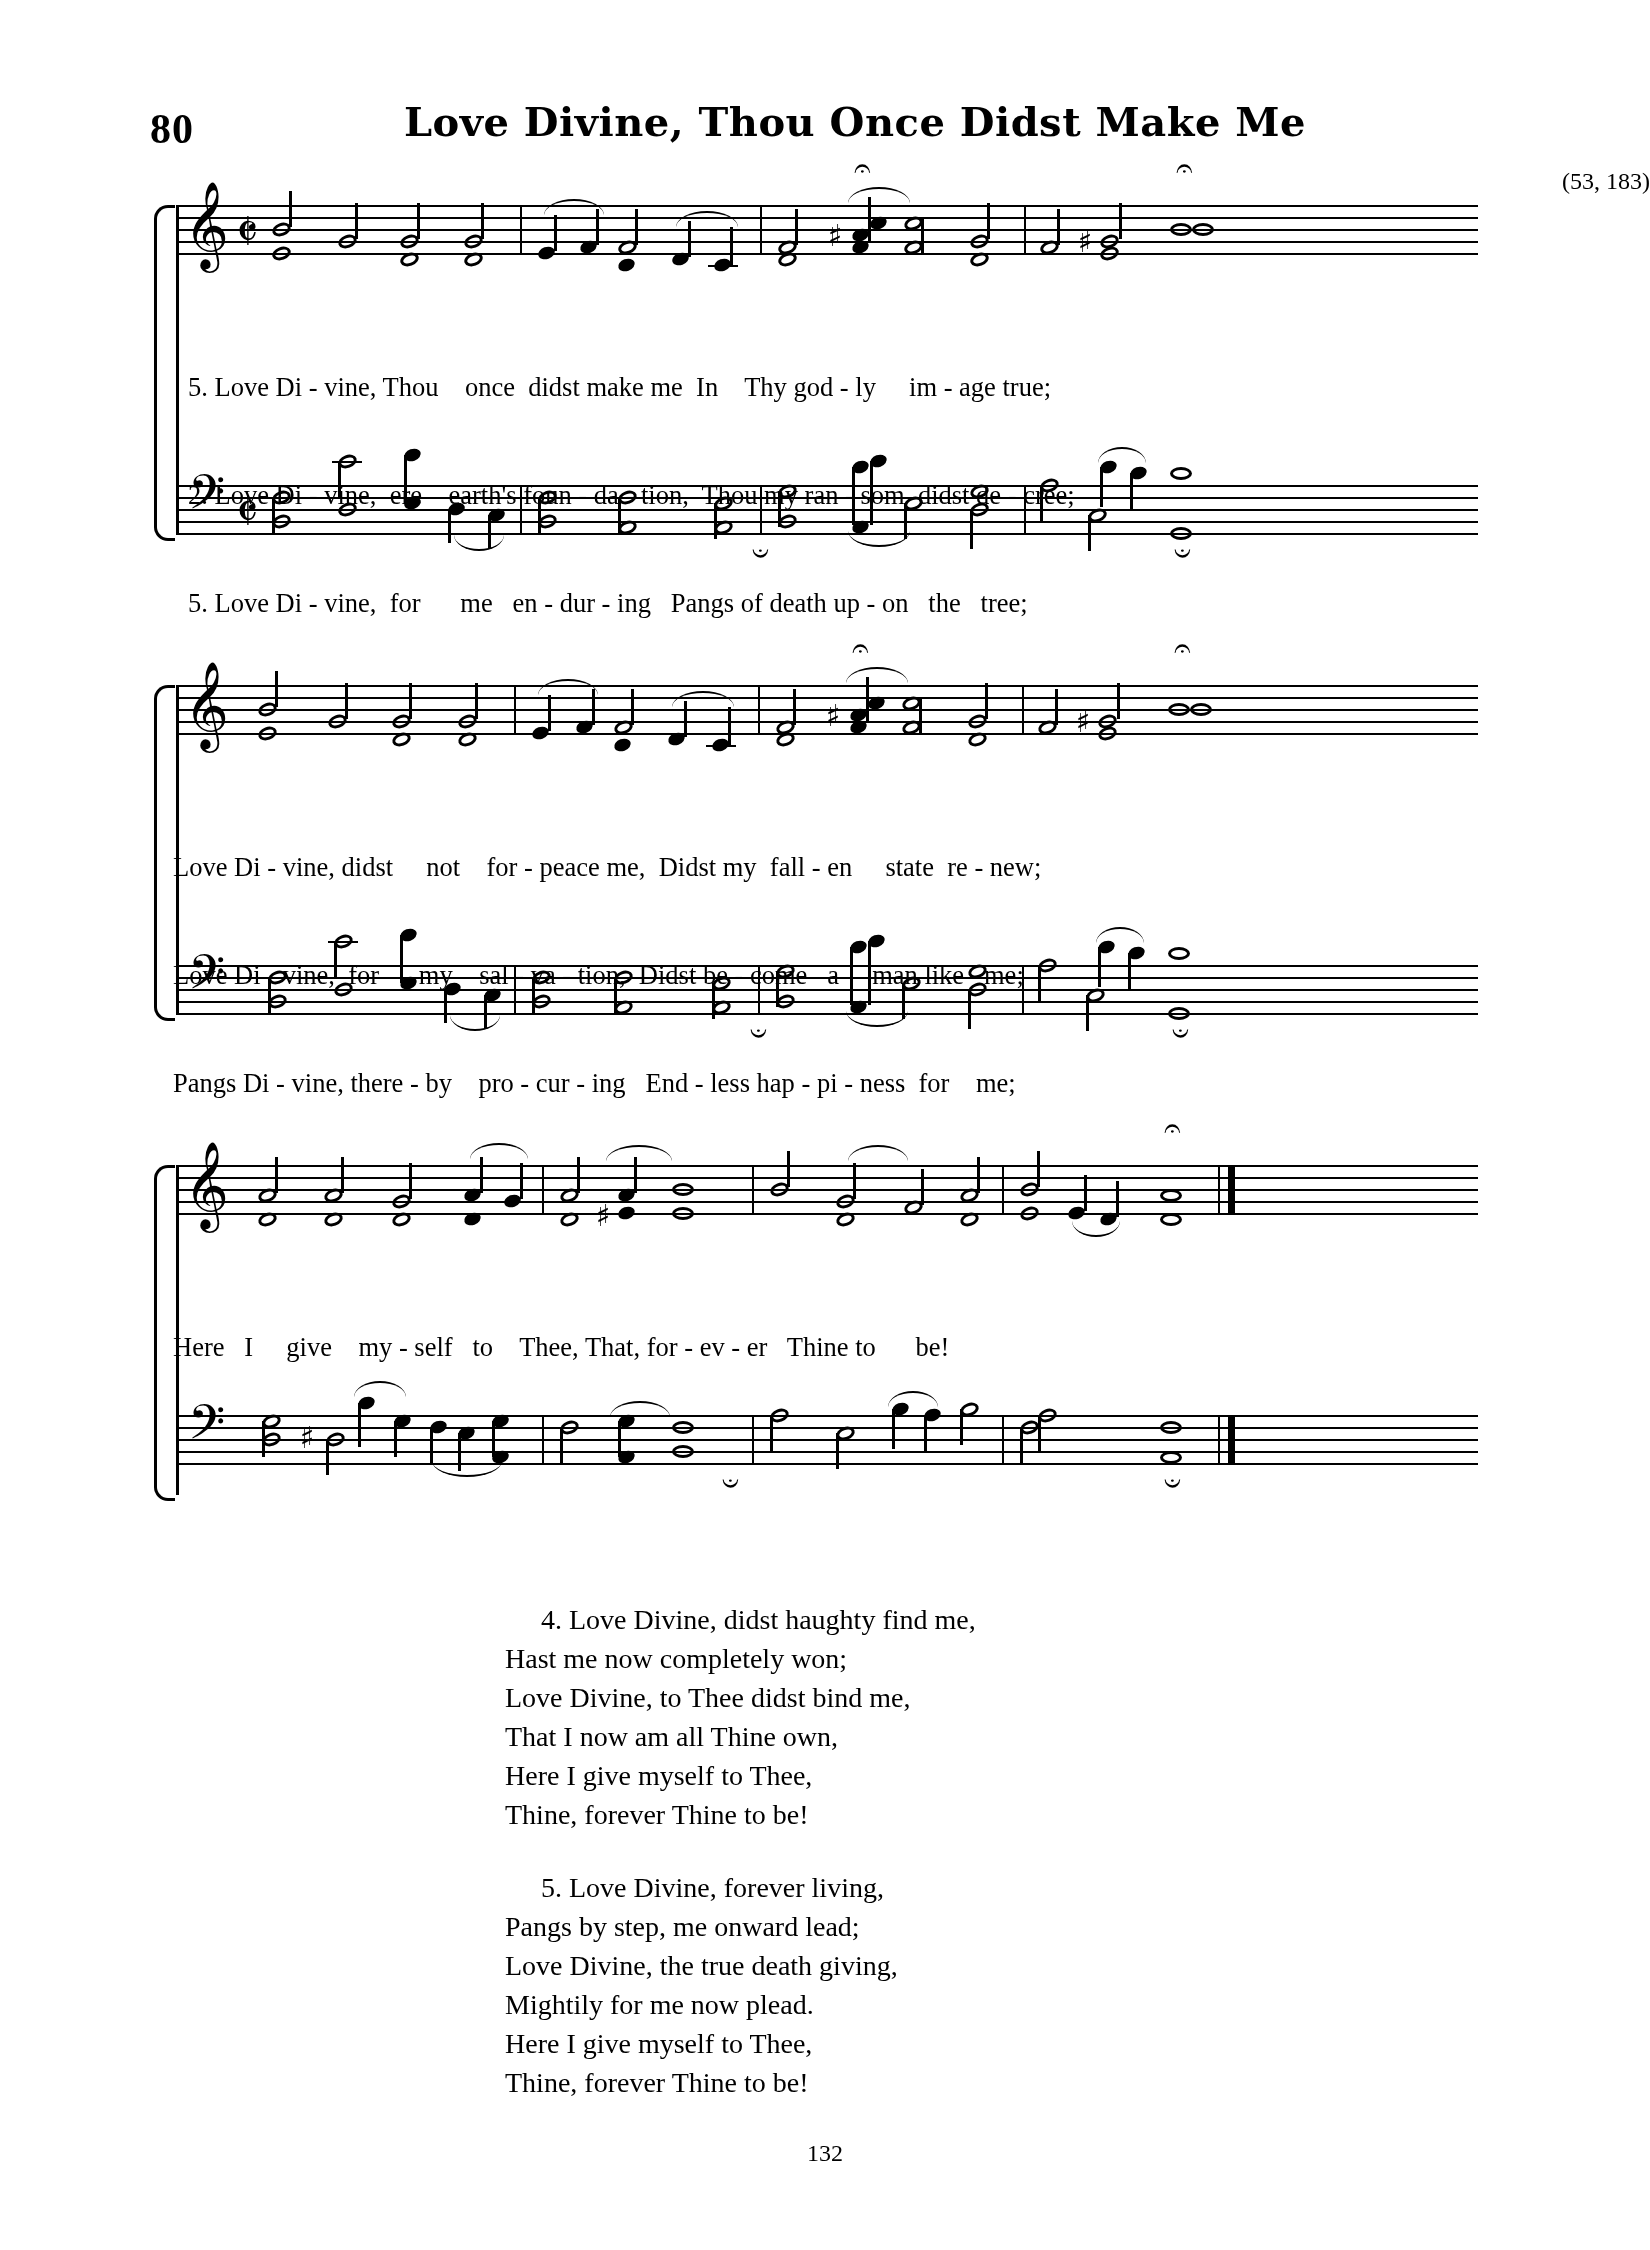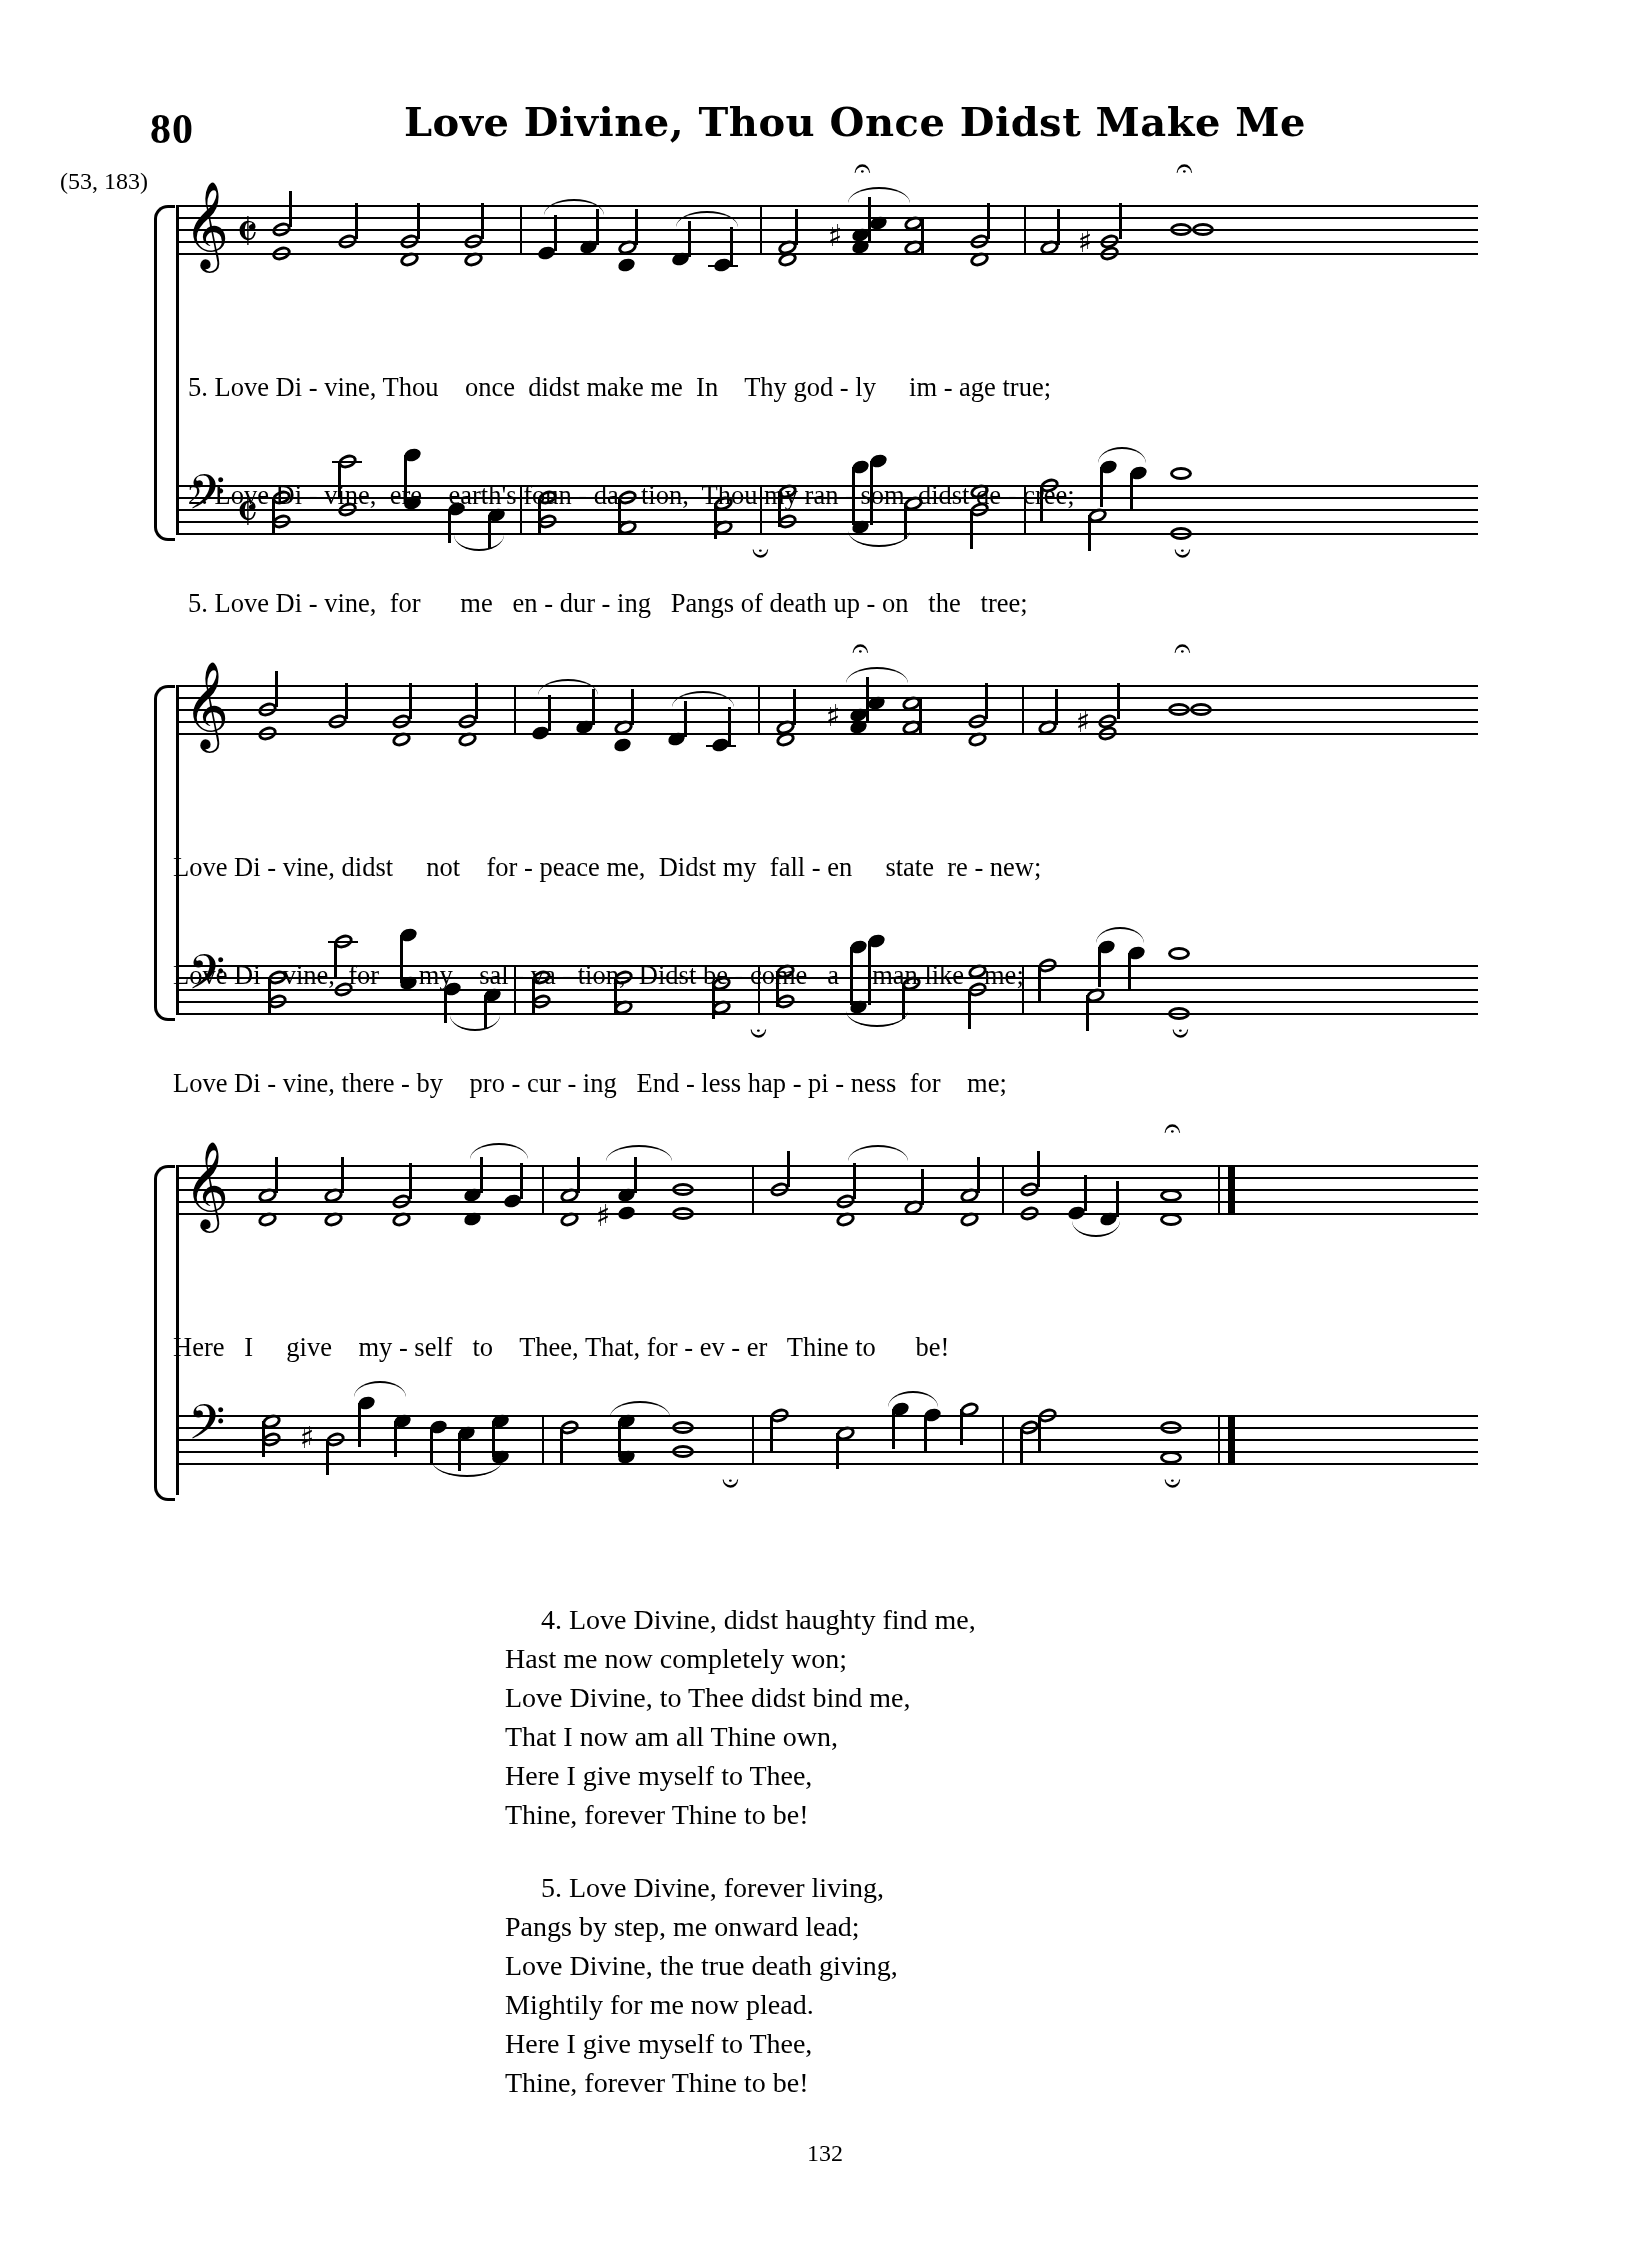--- a/index.html
+++ b/index.html
@@ -40,23 +40,23 @@
     font-weight: bold;
     font-size: 40px;
     letter-spacing: 0.5px;
     padding-left: 60px;
   }
   .hymn-meter {
     position: absolute;
     left: 0;
     right: 0;
     top: 168px;
-    text-align: left;
+    text-align: right;
     font-size: 24px;
-    padding-left: 60px;
+    padding-left: 32px;
   }
 
   
   .system {
     position: absolute;
     left: 148px;
     width: 1330px;
   }
   .system-1 { top: 205px; height: 430px; }
   .system-2 { top: 685px; height: 430px; }
@@ -501,21 +501,21 @@
       <div class="nh hollow" style="left:950px; top:42px;"></div>
       <div class="stem" style="left:969px; top:-2px; height:36px;"></div>
 
       <div class="nh whole" style="left:1020px; top:18px;"></div>
       <div class="nh whole" style="left:1042px; top:18px;"></div>
       <div class="fermata" style="left:1026px; top:-52px;">𝄐</div>
 
       <div class="lyricblock" style="top:92px; left:25px;">
         <span class="lyricline">Love Di - vine, didst     not    for - peace me,  Didst my  fall - en     state  re - new;</span>
         <span class="lyricline">Love Di - vine,  for      my    sal - va - tion,  Didst be - come   a     man like   me;</span>
-        <span class="lyricline">Love Di - vine, there - by    pro - cur - ing   End - less hap - pi - ness  for    me;</span>
+        <span class="lyricline">Pangs Di - vine, there - by    pro - cur - ing   End - less hap - pi - ness  for    me;</span>
       </div>
 
       <div class="staff" style="top:280px;">
         <div class="line"></div>
           <div class="line"></div>
           <div class="line"></div>
           <div class="line"></div>
           <div class="line"></div>
       </div>
       <div class="clef clef-bass" style="left:40px; top:264px;">𝄢</div>

